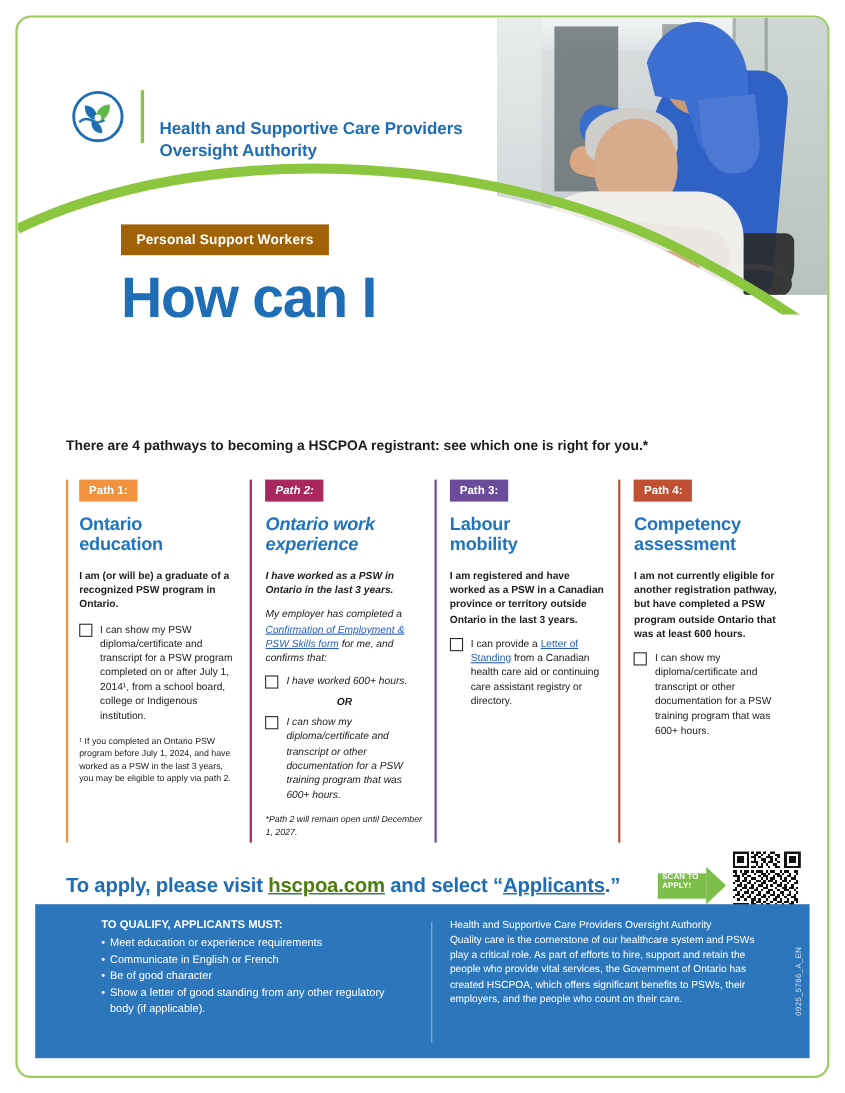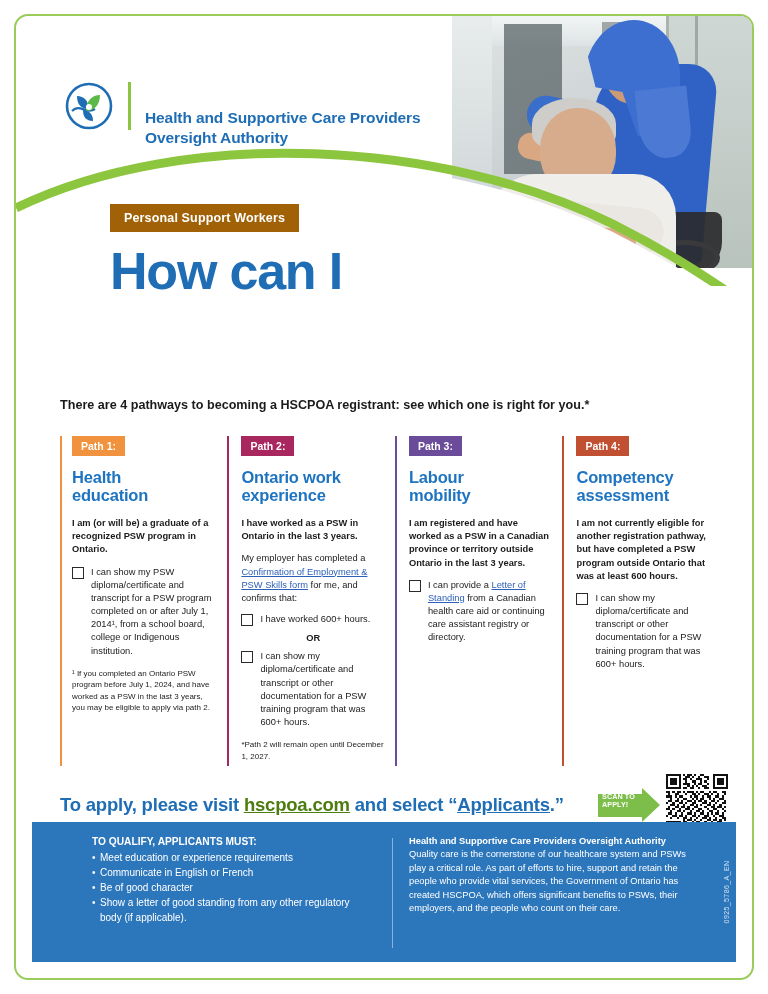--- a/index.html
+++ b/index.html
@@ -241,21 +241,21 @@
     display:flex; align-items:flex-start; padding:14px 10px 12px 60px;
     color:#fff;
   }
   .f-left{ width:300px; padding-right:18px; }
   .f-title{ font-size:10.2px; font-weight:bold; margin-bottom:3px; }
   .f-list{ list-style:none; font-size:10px; line-height:1.5; }
   .f-list li{ padding-left:8px; position:relative; }
   .f-list li:before{ content:"•"; position:absolute; left:0; }
   .f-div{ width:1px; align-self:stretch; background:rgba(255,255,255,.45); margin:2px 16px 2px 0; }
   .f-right{ flex:1; padding-right:26px; }
-  .f-rtitle{ font-size:9.3px; font-weight:bold; margin-bottom:2px; }
+  .f-rtitle{ font-size:9.3px; font-weight:normal; margin-bottom:2px; }
   .f-body{ font-size:9.3px; line-height:1.46; }
   .vcode{
     position:absolute; right:6px; top:50%;
     transform:translateY(-50%) rotate(180deg);
     writing-mode:vertical-rl;
     font-size:7px; letter-spacing:.4px; color:#cfe0f0;
   }
 </style>
 </head>
 <body>
@@ -317,32 +317,32 @@
     <span>How can I</span><br>
   </div>
 
   <div class="intro">There are 4 pathways to becoming a HSCPOA registrant: see which one is right for you.*</div>
 
   <div class="cols">
 
     <div class="col" id="col1" style="border-left-color: rgb(240, 146, 62);">
       <span class="pathtag" id="tag1" style="background: rgb(240, 146, 62);">Path 1:</span>
       <div class="colhead">
-        <span>Health</span><br>
+        <span>Ontario</span><br>
         <span>education</span>
       </div>
       <div class="lead">I am (or will be) a graduate of a recognized PSW program in Ontario.</div>
       <div class="check">
         <span class="box"></span>
         <span class="check-txt">I can show my PSW diploma/certificate and transcript for a PSW program completed on or after July 1, 2014¹, from a school board, college or Indigenous institution.</span>
       </div>
       <div class="fnote">¹ If you completed an Ontario PSW program before July 1, 2024, and have worked as a PSW in the last 3 years, you may be eligible to apply via path 2.</div>
     </div>
 
-    <div class="col" id="col2" style="border-left-color: rgb(168, 39, 94);">
+    <div class="col" id="col2" style="border-left-color: rgb(168, 39, 94); font-style: italic;">
       <span class="pathtag" id="tag2" style="background: rgb(168, 39, 94);">Path 2:</span>
       <div class="colhead">
         <span>Ontario work</span><br>
         <span>experience</span>
       </div>
       <div class="lead">I have worked as a PSW in Ontario in the last 3 years.</div>
       <div class="para"><span>My employer has completed a </span><a class="inlink" href="#">Confirmation of Employment &amp; PSW Skills form</a><span> for me, and confirms that:</span></div>
       <div class="check">
         <span class="box"></span>
         <span class="check-txt">I have worked 600+ hours.</span>

